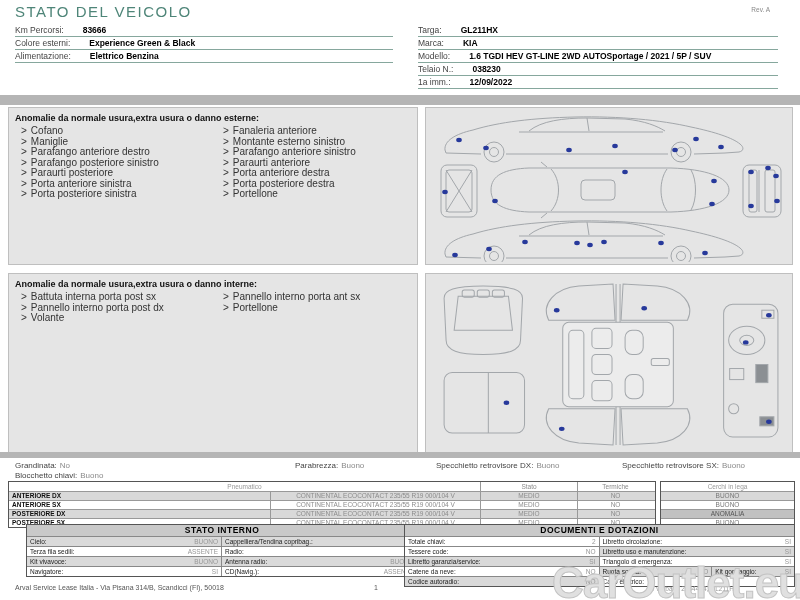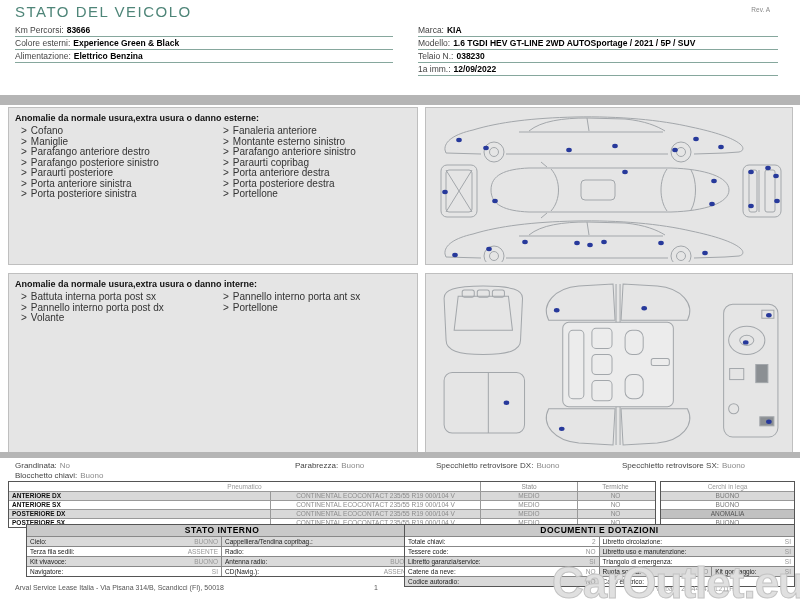--- a/index.html
+++ b/index.html
@@ -6,21 +6,21 @@
   body{width:800px;height:600px;position:relative;background:#fff;overflow:hidden;
        font-family:"Liberation Sans",sans-serif;color:#222}
   .abs{position:absolute}
 
   
   #doc-title{left:15px;top:3px;font-size:15px;font-weight:normal;letter-spacing:1.5px;color:#4e8578}
   #rev-label{right:30px;top:6px;font-size:6.5px;color:#888}
   #veh-left{left:15px;top:24px;width:378px}
   #veh-right{left:418px;top:24px;width:360px}
   .field{border-bottom:1px solid #86a79d;padding:1px 0;font-size:8.5px;line-height:10px;color:#444}
-  .f-value{font-weight:bold;color:#000;margin-left:3px}
+  .f-value{font-weight:bold;color:#000;margin-left:19px}
 
   .graybar{left:0;width:800px;background:#b5b5b5}
   #graybar-top{top:95px;height:10px}
   #graybar-mid{top:452px;height:6px}
 
   .panel{border:1px solid #bfbfbf;background:#e5e5e5}
   #ext-panel{left:8px;top:107px;width:408px;height:156px}
   #ext-diagram{left:425px;top:107px;width:366px;height:156px}
   #int-panel{left:8px;top:273px;width:408px;height:179px}
   #int-diagram{left:425px;top:273px;width:366px;height:179px}
@@ -87,20 +87,21 @@
 <body>
 
 <div class="abs" id="doc-title">STATO DEL VEICOLO</div>
 <div class="abs" id="rev-label">Rev. A</div>
 <div class="abs" id="veh-left">
     <div class="field"><span class="f-label">Km Percorsi:</span><span class="f-value">83666</span></div>
     <div class="field"><span class="f-label">Colore esterni:</span><span class="f-value">Experience Green &amp; Black</span></div>
     <div class="field"><span class="f-label">Alimentazione:</span><span class="f-value">Elettrico Benzina</span></div>
   </div>
 <div class="abs" id="veh-right">
+    <div class="field"><span class="f-label">Targa:</span><span class="f-value">GL211HX</span></div>
     <div class="field"><span class="f-label">Marca:</span><span class="f-value">KIA</span></div>
     <div class="field"><span class="f-label">Modello:</span><span class="f-value">1.6 TGDI HEV GT-LINE 2WD AUTOSportage / 2021 / 5P / SUV</span></div>
     <div class="field"><span class="f-label">Telaio N.:</span><span class="f-value">038230</span></div>
     <div class="field"><span class="f-label">1a imm.:</span><span class="f-value">12/09/2022</span></div>
   </div>
 
 <div class="abs graybar" id="graybar-top"></div>
 
 <div class="abs panel" id="ext-panel">
   <div class="anom-title">Anomalie da normale usura,extra usura o danno esterne:</div>
@@ -111,21 +112,21 @@
         <div class="anom-item"><span class="mk">&gt;</span><span>Parafango anteriore destro</span></div>
         <div class="anom-item"><span class="mk">&gt;</span><span>Parafango posteriore sinistro</span></div>
         <div class="anom-item"><span class="mk">&gt;</span><span>Paraurti posteriore</span></div>
         <div class="anom-item"><span class="mk">&gt;</span><span>Porta anteriore sinistra</span></div>
         <div class="anom-item"><span class="mk">&gt;</span><span>Porta posteriore sinistra</span></div>
       </div>
     <div class="anom-col c2" id="ext-col2">
         <div class="anom-item"><span class="mk">&gt;</span><span>Fanaleria anteriore</span></div>
         <div class="anom-item"><span class="mk">&gt;</span><span>Montante esterno sinistro</span></div>
         <div class="anom-item"><span class="mk">&gt;</span><span>Parafango anteriore sinistro</span></div>
-        <div class="anom-item"><span class="mk">&gt;</span><span>Paraurti copribag</span></div>
+        <div class="anom-item"><span class="mk">&gt;</span><span>Paraurti anteriore</span></div>
         <div class="anom-item"><span class="mk">&gt;</span><span>Porta anteriore destra</span></div>
         <div class="anom-item"><span class="mk">&gt;</span><span>Porta posteriore destra</span></div>
         <div class="anom-item"><span class="mk">&gt;</span><span>Portellone</span></div>
       </div>
   </div>
 </div>
 
 <div class="abs panel" id="ext-diagram">
   <svg viewBox="0 0 360 152">
     <g stroke="#a3a7ab" fill="none" stroke-width="1">

